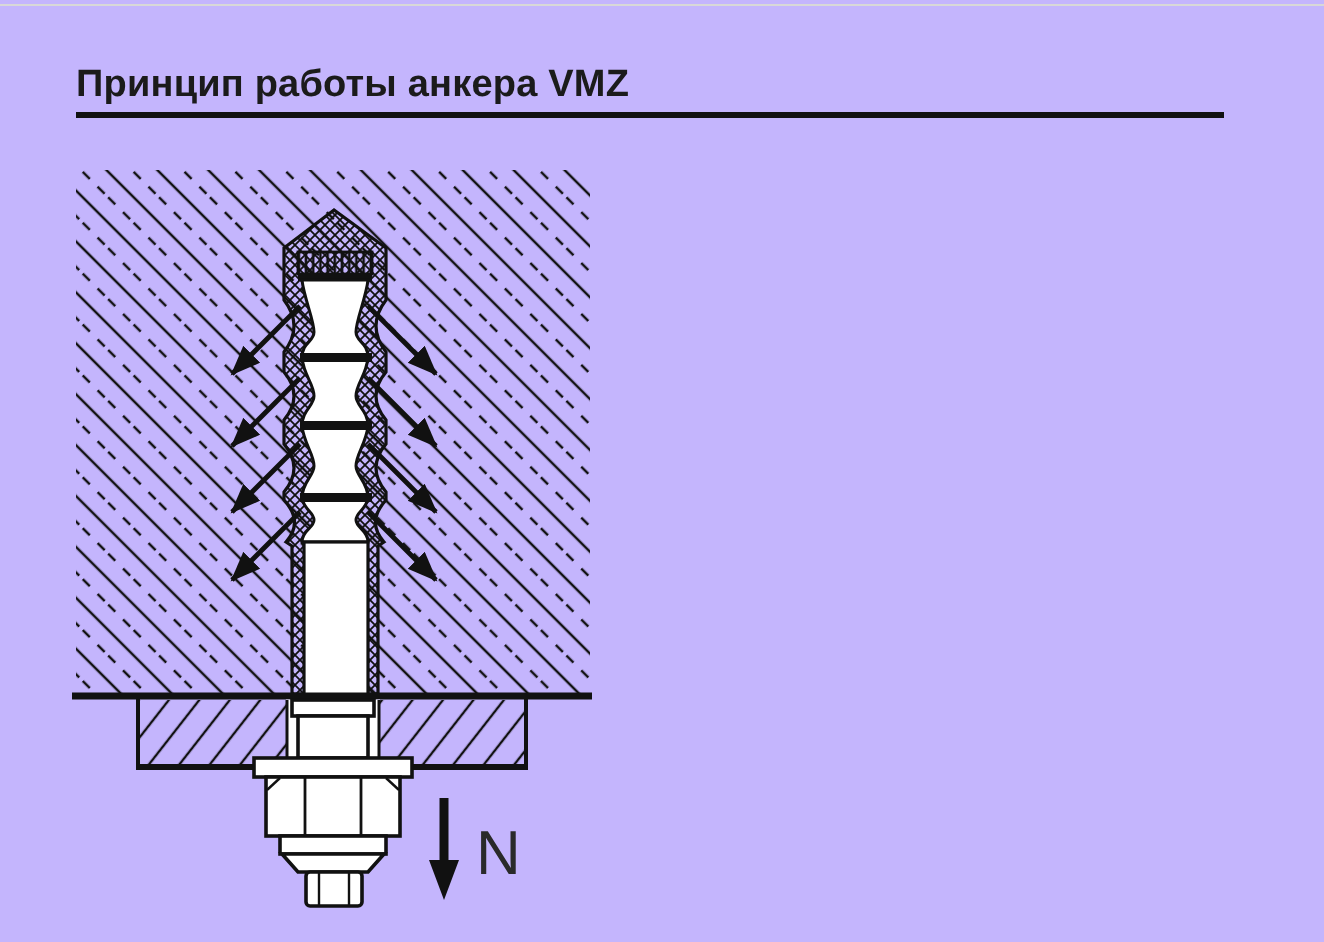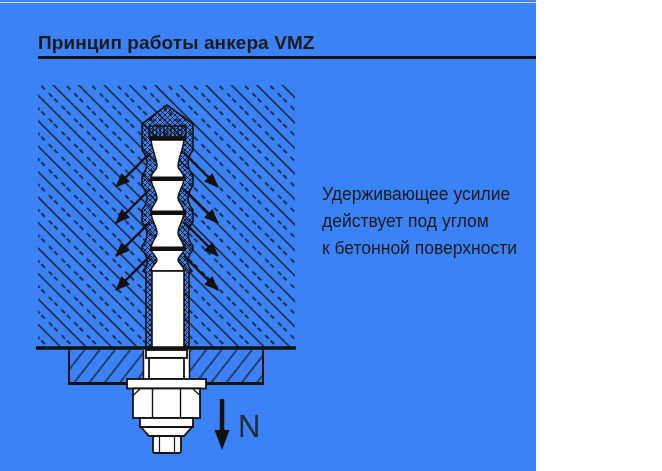--- a/index.html
+++ b/index.html
@@ -1,19 +1,19 @@
 <!DOCTYPE html>
 <html><head>
 <meta charset="utf-8">
 <style>
   html,body{margin:0;padding:0;background:#fff;}
   #page{
     position:relative;
-    width:536px;height:471px;
-    background:#3b82f6;
+    width:662px;height:471px;
+    background:#c4b5fd;
     font-family:"Liberation Sans", sans-serif;
     color:#1b1b1b;
     overflow:hidden;
   }
   .top-edge{
     position:absolute;left:0;top:2px;width:662px;height:1px;
     background:#d8d8d8;
   }
   .title{
     position:absolute;left:38px;top:32px;
@@ -37,25 +37,20 @@
 </style>
 </head>
 <body>
 
 <div id="page">
   <div class="top-edge"></div>
 
   <div class="title">Принцип работы анкера VMZ</div>
   <div class="rule"></div>
 
-  <div class="caption">
-    <div>Удерживающее усилие</div>
-    <div>действует под углом</div>
-    <div>к бетонной поверхности</div>
-  </div>
 
   <svg class="diagram-svg" width="662" height="471" viewBox="0 0 662 471">
     <defs>
 
       <pattern id="hatchC" width="18" height="18" patternUnits="userSpaceOnUse" patternTransform="rotate(45)">
         <line x1="0" y1="4.5" x2="18" y2="4.5" stroke="#111" stroke-width="1.3"></line>
         <line x1="0" y1="13.5" x2="18" y2="13.5" stroke="#111" stroke-width="1.3" stroke-dasharray="5 5.5"></line>
       </pattern>
 
       <pattern id="hatchP" width="12" height="12" patternUnits="userSpaceOnUse" patternTransform="rotate(-52)">

